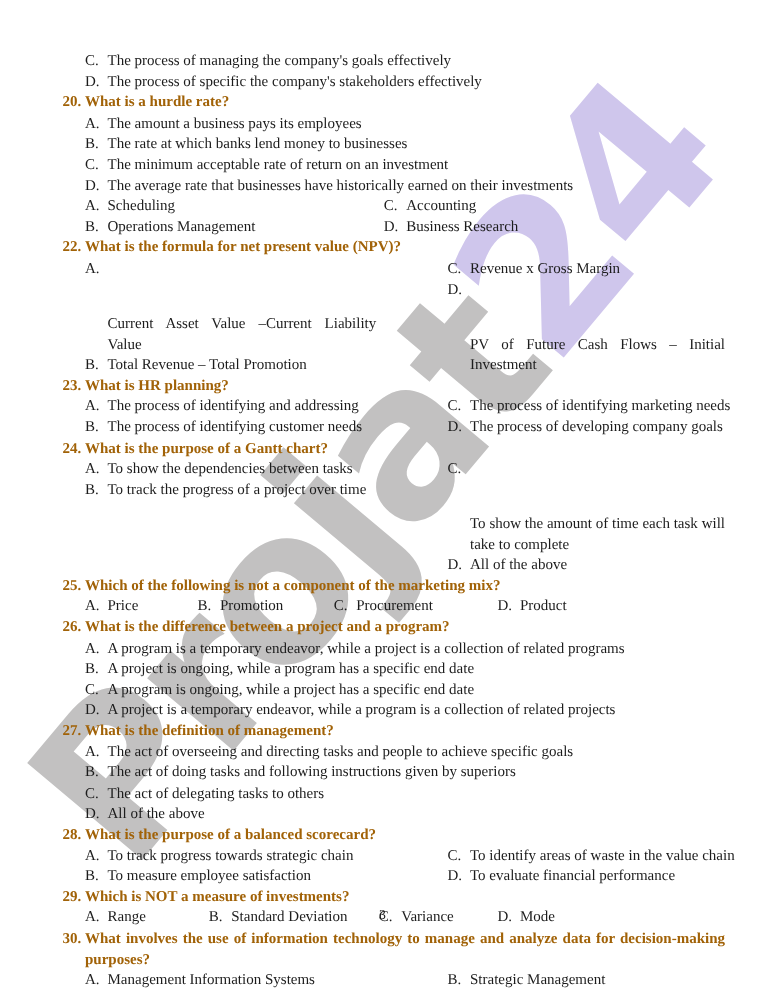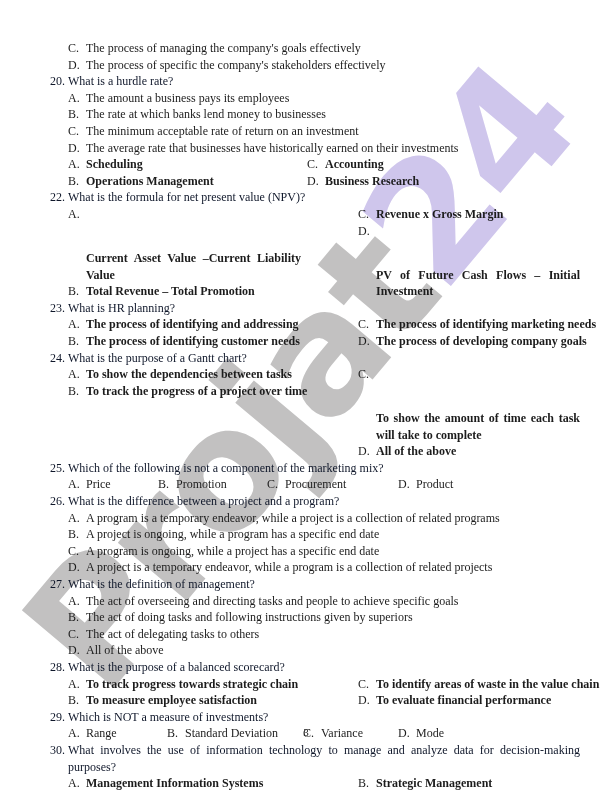--- a/index.html
+++ b/index.html
@@ -13,34 +13,34 @@
     font-family:"DejaVu Sans",sans-serif;font-weight:bold;
     font-size:165px;letter-spacing:-6px;white-space:nowrap;line-height:1;
     user-select:none;
   }
   .wm-gray{color:#c2c1c1;}
   .wm-purple{color:#cfc6ec;}
   .content{
     position:absolute;left:50px;top:40px;width:530px;z-index:1;
     font-size:12px;line-height:16.6px;
   }
-  .q-title{display:flex;font-weight:normal;color:#0f172a;}
+  .q-title{display:flex;font-weight:bold;color:#a16207;}
   .q-num{width:18px;flex:none;}
   .q-text{flex:1;}
   .q-text.just{text-align:justify;}
   .opts{margin-left:18px;}
   .opt{display:flex;}
   .ol{width:18px;flex:none;}
   .ot{flex:1;}
   .ot.wrap{text-align:justify;white-space:normal;margin-top:44px;}
   .cols{display:flex;margin-left:18px;}
   .cols .c1{width:239px;flex:none;box-sizing:border-box;}
   .cols.wide .c1{width:290px;padding-right:57px;}
   .cols .c2{flex:1;min-width:0;}
-  .cols .ot{white-space:nowrap;font-weight:bold;}
+  .cols .ot{white-space:nowrap;}
   .cols .ot.wrap{white-space:normal;}
   .row-opts{display:flex;margin-left:18px;}
   .row-opts .opt{flex:none;white-space:nowrap;}
   .rq25 .opt:nth-child(1){width:90px;}
   .rq25 .opt:nth-child(2){width:109px;}
   .rq25 .opt:nth-child(3){width:131px;}
   .rq29 .opt:nth-child(1){width:99px;}
   .rq29 .opt:nth-child(2){width:136px;}
   .rq29 .opt:nth-child(3){width:95px;}
   .page-num{

